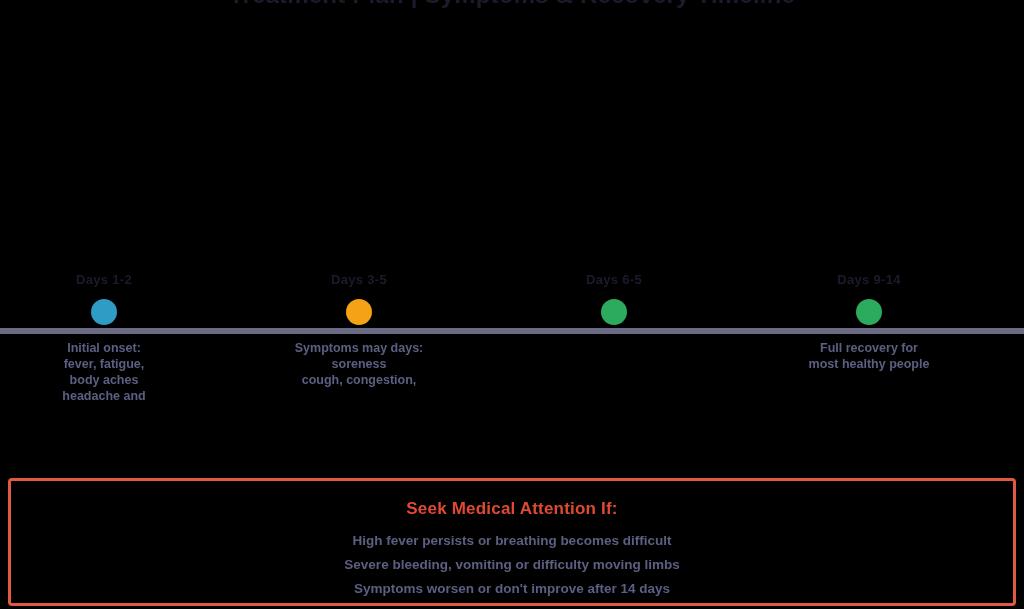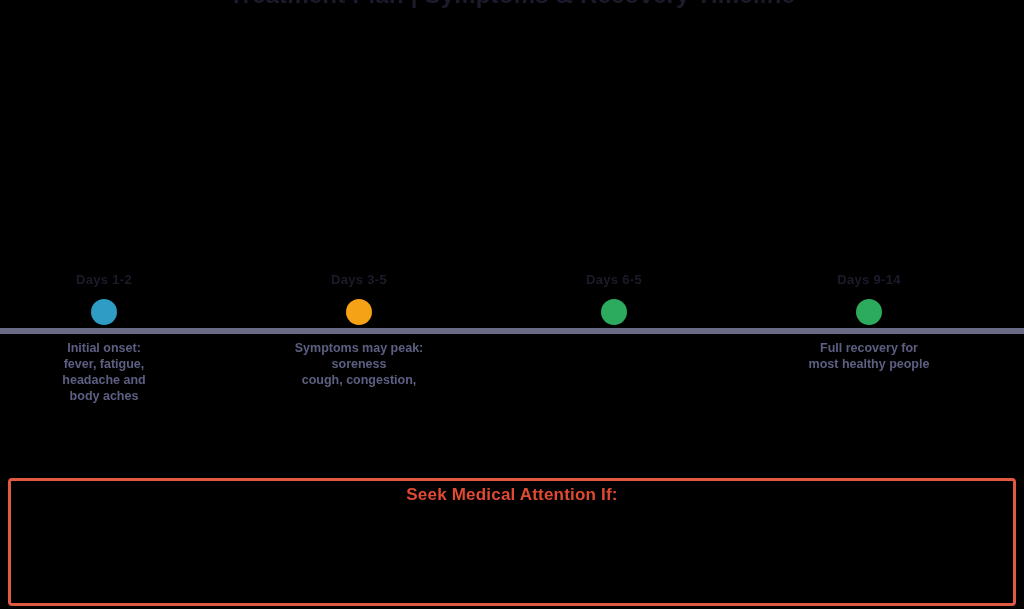--- a/index.html
+++ b/index.html
@@ -101,21 +101,21 @@
   #callout {
     position: absolute;
     left: 8px;
     top: 478px;
     width: 1008px;
     height: 128px;
     background: #000000;
     border: 3px solid #e05a42;
     border-radius: 4px;
     overflow: hidden;
-    padding-top: 4px;
+    padding-top: 18px;
   }
 
   #callout-heading {
     text-align: center;
     font-size: 17px;
     font-weight: bold;
     color: #e04a32;
     letter-spacing: 0.2px;
     white-space: nowrap;
   }
@@ -142,32 +142,32 @@
   <div id="axis-line"></div>
 
   <div class="milestone" style="left:104px;">
     <div class="ms-date">Days 1-2</div>
     <div class="ms-dot-wrap">
       <span class="ms-dot" style="background:#2e9cc4;"></span>
     </div>
     <div class="ms-desc">
       <div>Initial onset:</div>
       <div>fever, fatigue,</div>
+      <div>body aches</div>
       <div>headache and</div>
-      <div>body aches</div>
     </div>
   </div>
 
   <div class="milestone" style="left:359px;">
     <div class="ms-date">Days 3-5</div>
     <div class="ms-dot-wrap">
       <span class="ms-dot" style="background:#f5a216;"></span>
     </div>
     <div class="ms-desc">
-      <div>Symptoms may peak:</div>
+      <div>Symptoms may days:</div>
       <div>soreness</div>
       <div>cough, congestion,</div>
     </div>
   </div>
 
   <div class="milestone" style="left:614px;">
     <div class="ms-date">Days 6-5</div>
     <div class="ms-dot-wrap">
       <span class="ms-dot" style="background:#2cab5e;"></span>
     </div>
@@ -181,13 +181,18 @@
     <div class="ms-desc">
       <div>Full recovery for</div>
       <div>most healthy people</div>
     </div>
   </div>
 
 </div>
 
 <div id="callout">
   <div id="callout-heading">Seek Medical Attention If:</div>
+  <div id="callout-lines">
+    <div class="callout-line">High fever persists or breathing becomes difficult</div>
+    <div class="callout-line">Severe bleeding, vomiting or difficulty moving limbs</div>
+    <div class="callout-line">Symptoms worsen or don't improve after 14 days</div>
+  </div>
 </div>
 
 </body></html>

